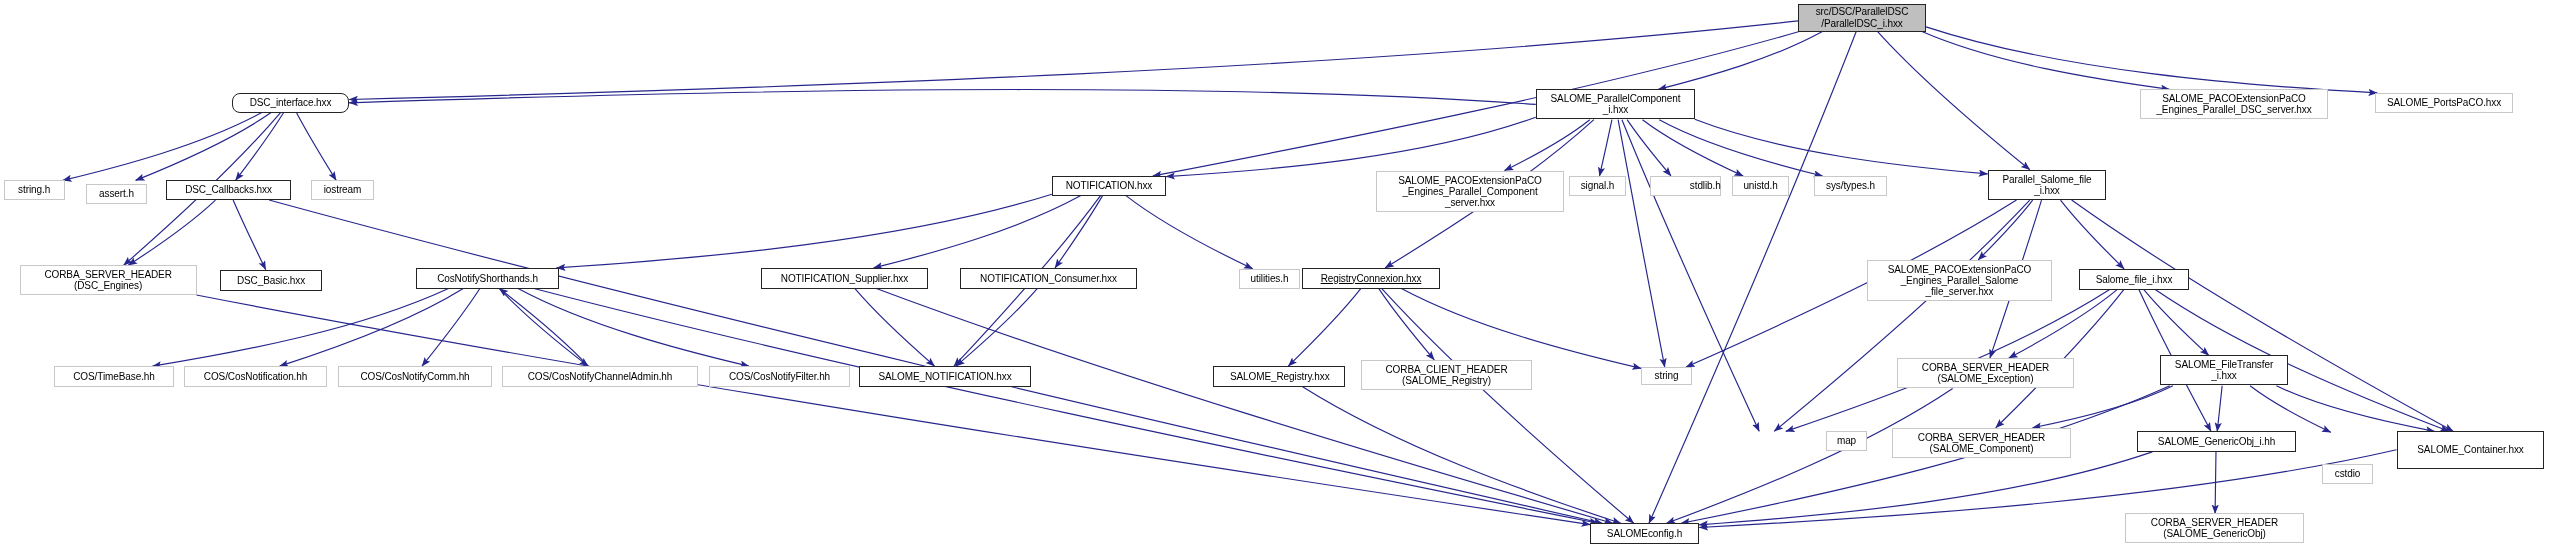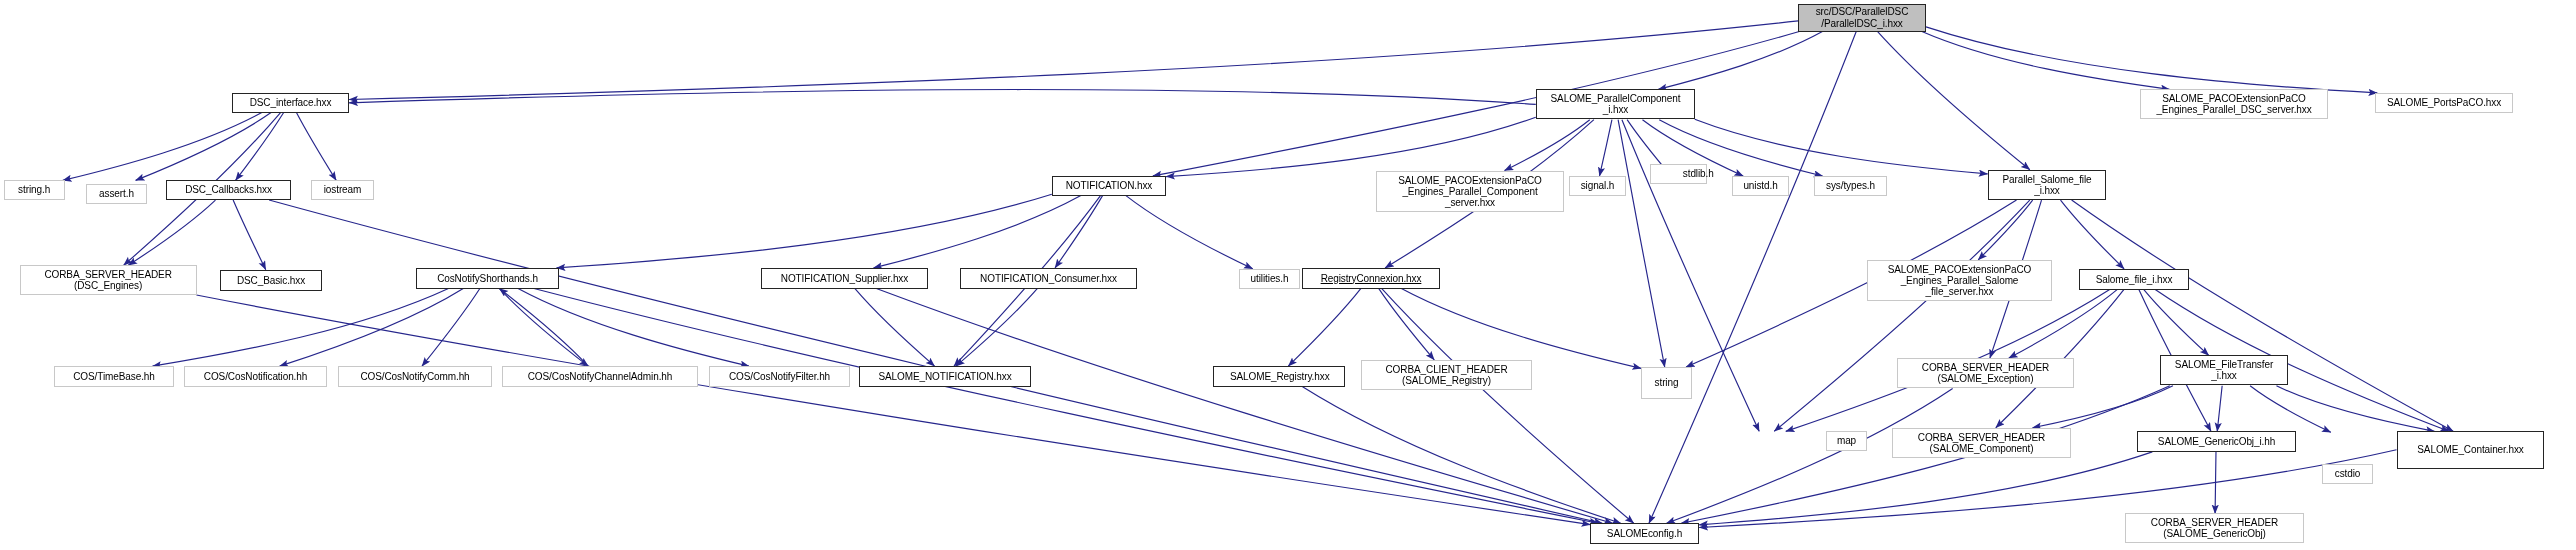--- a/index.html
+++ b/index.html
@@ -106,36 +106,36 @@
       <path d="M2481.8,506.0 C2481.5,526.8 2481.1,554.3 2480.8,575.0" fill="none" stroke="#26268c" stroke-width="1.3" marker-end="url(#ah)"></path>
       <path d="M2410.5,506.0 C2258.3,558.0 2055.3,576.9 1903.0,587.7" fill="none" stroke="#26268c" stroke-width="1.3" marker-end="url(#ah)"></path>
       <path d="M2684.0,503.7 C2449.7,557.3 2137.3,578.4 1903.0,590.7" fill="none" stroke="#26268c" stroke-width="1.3" marker-end="url(#ah)"></path>
       <path d="M2186.9,435.0 C2090.8,499.5 1962.6,550.3 1866.4,586.0" fill="none" stroke="#26268c" stroke-width="1.3" marker-end="url(#ah)"></path>
       <path d="M981.5,323.0 C1228.9,415.9 1558.6,514.1 1806.0,586.0" fill="none" stroke="#26268c" stroke-width="1.3" marker-end="url(#ah)"></path>
       <path d="M598.1,323.0 C955.6,415.9 1432.4,514.1 1789.9,586.0" fill="none" stroke="#26268c" stroke-width="1.3" marker-end="url(#ah)"></path>
       <path d="M220.0,330.3 C688.3,421.5 1312.7,517.3 1781.0,587.5" fill="none" stroke="#26268c" stroke-width="1.3" marker-end="url(#ah)"></path>
     </svg>
 <div class="node root" style="left: 1798px; top: 3.6px; width: 128px; height: 28px;">src/DSC/ParallelDSC
 /ParallelDSC_i.hxx</div>
-    <div class="node strong" style="left: 232px; top: 93px; width: 117px; height: 19.6px;">DSC_interface.hxx</div>
+    <div class="node strong" style="left: 232px; top: 93px; width: 117px; height: 19.6px; border-radius: 8px;">DSC_interface.hxx</div>
     <div class="node strong" style="left: 1536px; top: 89px; width: 159px; height: 30px;">SALOME_ParallelComponent
 _i.hxx</div>
     <div class="node " style="left: 2140px; top: 89px; width: 188px; height: 30px;">SALOME_PACOExtensionPaCO
 _Engines_Parallel_DSC_server.hxx</div>
     <div class="node " style="left: 2375px; top: 93px; width: 138px; height: 19.6px;">SALOME_PortsPaCO.hxx</div>
     <div class="node " style="left: 3.6px; top: 180px; width: 61px; height: 19.6px;">string.h</div>
     <div class="node " style="left: 86px; top: 184px; width: 61px; height: 19.6px; text-align: center;">assert.h</div>
     <div class="node strong" style="left: 166px; top: 180px; width: 125px; height: 19.6px;">DSC_Callbacks.hxx</div>
     <div class="node " style="left: 311px; top: 180px; width: 63px; height: 19.6px;">iostream</div>
     <div class="node strong" style="left: 1052px; top: 176px; width: 114px; height: 19.6px;">NOTIFICATION.hxx</div>
     <div class="node " style="left: 1376px; top: 171px; width: 188px; height: 41px;">SALOME_PACOExtensionPaCO
 _Engines_Parallel_Component
 _server.hxx</div>
     <div class="node " style="left: 1569px; top: 176px; width: 57px; height: 19.6px;">signal.h</div>
-    <div class="node " style="left: 1650px; top: 164px; width: 57px; height: 19.6px; padding-left: 44px;">stdlib.h</div>
+    <div class="node " style="left: 1650px; top: 176px; width: 71px; height: 19.6px; padding-left: 44px;">stdlib.h</div>
     <div class="node " style="left: 1732px; top: 176px; width: 57px; height: 19.6px;">unistd.h</div>
     <div class="node " style="left: 1814px; top: 176px; width: 73px; height: 19.6px;">sys/types.h</div>
     <div class="node strong" style="left: 1988px; top: 170px; width: 118px; height: 30px;">Parallel_Salome_file
 _i.hxx</div>
     <div class="node " style="left: 19.6px; top: 265px; width: 177px; height: 30px;">CORBA_SERVER_HEADER
 (DSC_Engines)</div>
     <div class="node strong" style="left: 220px; top: 270px; width: 102px; height: 20.5px;">DSC_Basic.hxx</div>
     <div class="node strong" style="left: 416px; top: 268px; width: 143px; height: 20.5px;">CosNotifyShorthands.h</div>
     <div class="node strong" style="left: 761px; top: 268px; width: 167px; height: 20.5px;">NOTIFICATION_Supplier.hxx</div>
     <div class="node strong" style="left: 960px; top: 268px; width: 177px; height: 20.5px;">NOTIFICATION_Consumer.hxx</div>
@@ -147,21 +147,21 @@
     <div class="node strong" style="left: 2079px; top: 269px; width: 110px; height: 20.5px;">Salome_file_i.hxx</div>
     <div class="node " style="left: 54px; top: 366px; width: 120px; height: 20.5px;">COS/TimeBase.hh</div>
     <div class="node " style="left: 184px; top: 366px; width: 143px; height: 20.5px;">COS/CosNotification.hh</div>
     <div class="node " style="left: 338px; top: 366px; width: 154px; height: 20.5px;">COS/CosNotifyComm.hh</div>
     <div class="node " style="left: 502px; top: 366px; width: 196px; height: 20.5px;">COS/CosNotifyChannelAdmin.hh</div>
     <div class="node " style="left: 709px; top: 366px; width: 141px; height: 20.5px;">COS/CosNotifyFilter.hh</div>
     <div class="node strong" style="left: 859px; top: 366px; width: 172px; height: 20.5px;">SALOME_NOTIFICATION.hxx</div>
     <div class="node strong" style="left: 1213px; top: 366px; width: 132px; height: 20.5px; padding-left: 6px;">SALOME_Registry.hxx</div>
     <div class="node " style="left: 1361px; top: 360px; width: 171px; height: 30px;">CORBA_CLIENT_HEADER
 (SALOME_Registry)</div>
-    <div class="node " style="left: 1641px; top: 367px; width: 51px; height: 32px;">string</div>
+    <div class="node " style="left: 1641px; top: 367px; width: 51px; height: 18px;">string</div>
     <div class="node " style="left: 1897px; top: 358px; width: 177px; height: 30px;">CORBA_SERVER_HEADER
 (SALOME_Exception)</div>
     <div class="node strong" style="left: 2160px; top: 355px; width: 128px; height: 30px;">SALOME_FileTransfer
 _i.hxx</div>
     <div class="node " style="left: 1826px; top: 431px; width: 41px; height: 19.6px;">map</div>
     <div class="node " style="left: 1892px; top: 428px; width: 179px; height: 30px;">CORBA_SERVER_HEADER
 (SALOME_Component)</div>
     <div class="node strong" style="left: 2137px; top: 431px; width: 159px; height: 20.5px;">SALOME_GenericObj_i.hh</div>
     <div class="node " style="left: 2322px; top: 432px; width: 51px; height: 19.6px; margin-top: 32px;">cstdio</div>
     <div class="node strong" style="left: 2397px; top: 431px; width: 147px; height: 38px;">SALOME_Container.hxx</div>

